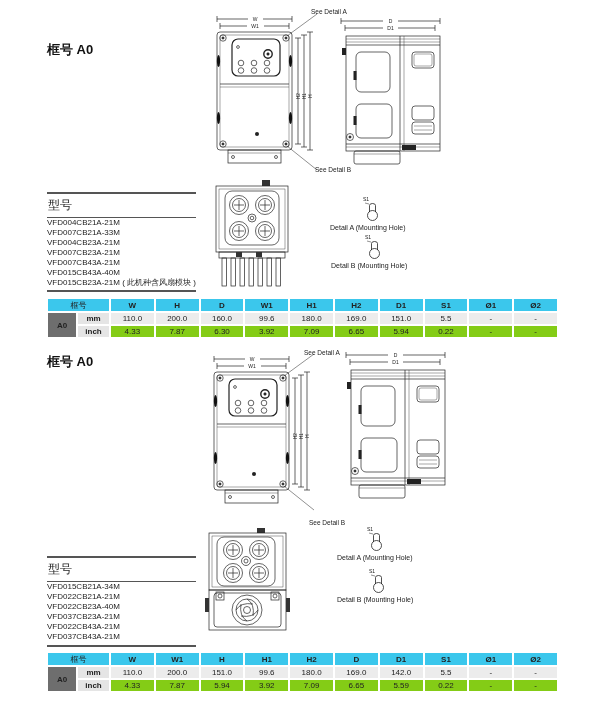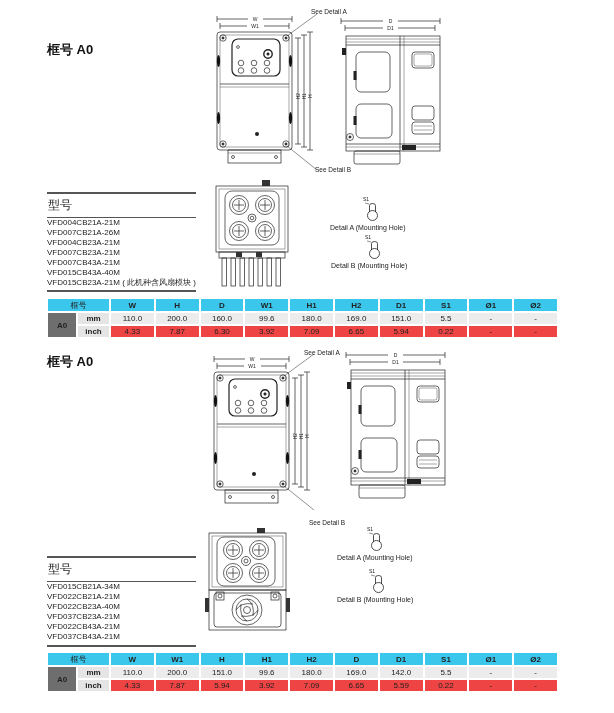--- a/index.html
+++ b/index.html
@@ -20,21 +20,21 @@
   .dim-table{position:absolute;display:grid;
      grid-template-columns:30px 33px repeat(10,44.8px);
      grid-template-rows:14px 13px 13px;}
   .dim-table>div{border:1px solid #fff;display:flex;align-items:center;justify-content:center;
      font-size:8px;color:#222;overflow:hidden;}
   .th{background:#3bc7ec;font-weight:bold;color:#0d2235;}
   .frameh{grid-column:1/3;background:#3bc7ec;font-weight:normal;color:#0d2235;}
   .framecell{grid-column:1;grid-row:2/4;background:#6e6e6e;color:#fff;font-weight:bold;text-align:center;}
   .unit{background:#e5e5e5;font-weight:bold;}
   .vm{background:#ececec;}
-  .vi{background:#ef4444;}
+  .vi{background:#84cc16;}
 
   svg{position:absolute;overflow:visible;}
   svg text{font-family:"Liberation Sans",sans-serif;fill:#222;}
   .s1t{font-size:5px;}
 </style>
 </head>
 <body>
 
 <div class="page">
 
@@ -251,21 +251,21 @@
 
   <svg style="left:212px;top:180px" width="80" height="112" viewBox="0 0 80 112">
       <use href="#bv1"></use>
     </svg>
 
   <div class="models" style="left:47px;top:192px">
     <div class="rule thick"></div>
     <div class="models-title">型号</div>
     <div class="rule"></div>
     <div class="model">VFD004CB21A-21M</div>
-    <div class="model">VFD007CB21A-26M</div>
+    <div class="model">VFD007CB21A-33M</div>
     <div class="model">VFD004CB23A-21M</div>
     <div class="model">VFD007CB23A-21M</div>
     <div class="model">VFD007CB43A-21M</div>
     <div class="model">VFD015CB43A-40M</div>
     <div class="model">VFD015CB23A-21M ( 此机种含风扇模块 )</div>
     <div class="rule thick" style="margin-top:2px"></div>
   </div>
 
   <svg style="left:360px;top:196px" width="24" height="30" viewBox="0 0 24 30">
     <text x="3" y="5" class="s1t">S1</text>

